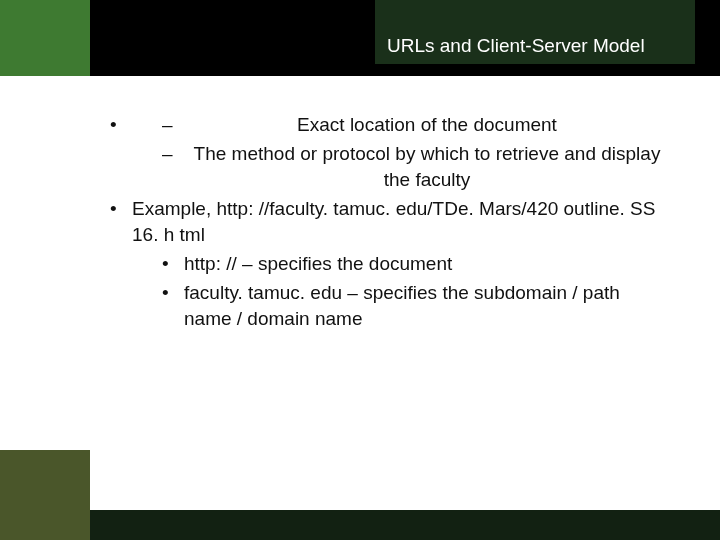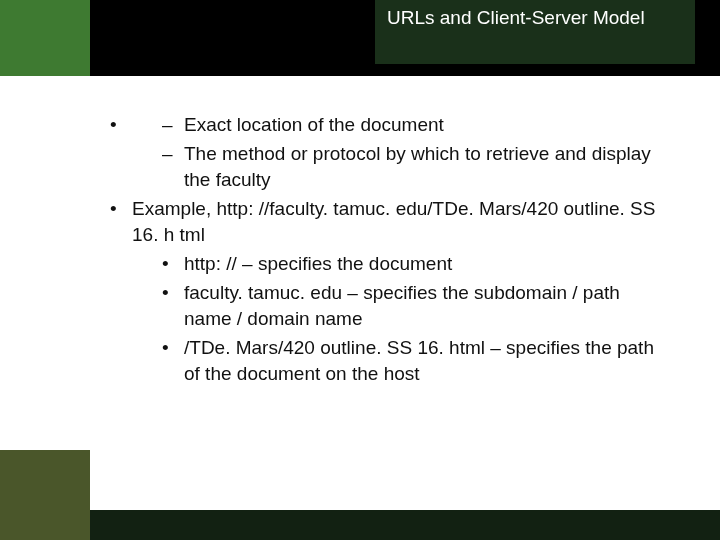--- a/index.html
+++ b/index.html
@@ -28,21 +28,21 @@
   .title-box {
     position: absolute;
     top: 0;
     left: 375px;
     width: 320px;
     height: 64px;
     background: #1a301a;
     padding: 6px 12px 6px 12px;
     display: flex;
     flex-direction: column;
-    justify-content: flex-start;
+    justify-content: flex-end;
   }
   .title-text {
     color: #ffffff;
     font-size: 19px;
     line-height: 1.25;
   }
   .content {
     position: absolute;
     top: 110px;
     left: 110px;
@@ -64,21 +64,21 @@
     position: absolute;
     left: 0; top: 0;
     font-size: 19px;
   }
   .content li.bullet2::before {
     content: "•";
     position: absolute;
     left: 0; top: 0;
     font-size: 19px;
   }
-  .lvl2 { margin-left: 30px; }
+  .lvl2 { margin-left: 30px; text-align: center; }
   .lvl3 { margin-left: 30px; }
   .bottom-strip-olive {
     position: absolute;
     bottom: 0; left: 0;
     width: 720px;
     height: 30px;
     background: #4a562a;
   }
   .bottom-strip-dark {
     position: absolute;
@@ -110,21 +110,20 @@
     <li class="bullet1">
       <ul class="lvl2">
         <li class="dash"><span>Exact location of the document</span></li>
         <li class="dash"><span>The method or protocol by which to retrieve and display the faculty</span></li>
       </ul>
     </li>
     <li class="bullet1"><span>Example, http: //faculty. tamuc. edu/TDe. Mars/420 outline. SS 16. h tml</span>
       <ul class="lvl3">
         <li class="bullet2"><span>http: // – specifies the document</span></li>
         <li class="bullet2"><span>faculty. tamuc. edu – specifies the subdomain / path name / domain name</span></li>
-        <li class="bullet2"><span>/TDe. Mars/420 outline. SS 16. html – specifies the path of the document on the host</span></li>
       </ul>
     </li>
   </ul>
 </div>
 
 <div class="bottom-left-block"></div>
 <div class="bottom-strip-olive"></div>
 <div class="bottom-strip-dark"></div>
 
 </body></html>

